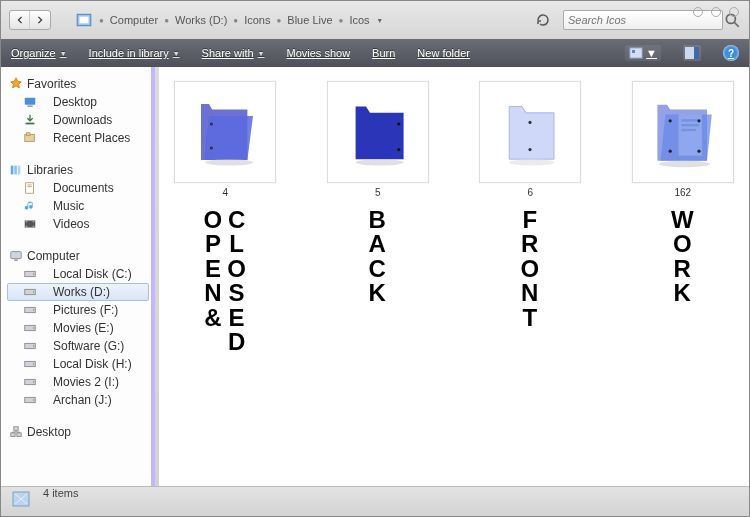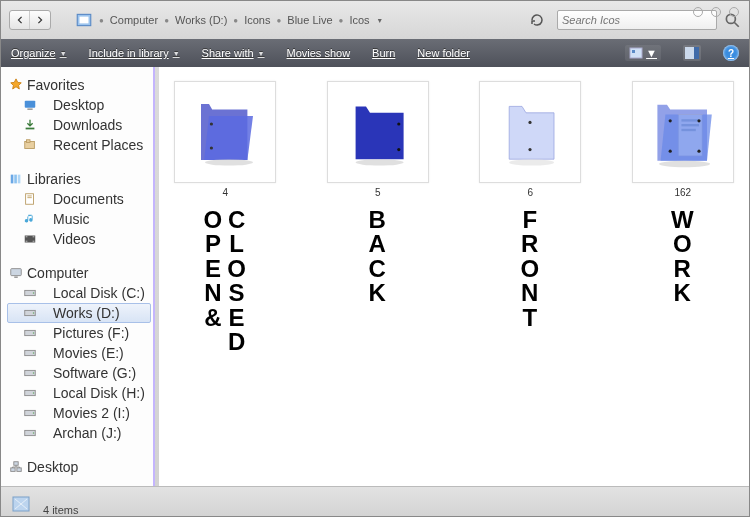--- a/index.html
+++ b/index.html
@@ -13,36 +13,36 @@
   .navbtn:last-child { border-right: none; }
   .navbtn svg { width: 8px; height: 8px; }
   .locicon { margin-left: 24px; width: 18px; height: 18px; display:flex; align-items:center; justify-content:center; }
   .breadcrumb { display: flex; align-items: center; font-size: 11px; color: #555; margin-left: 6px; gap: 4px; }
   .crumb { cursor: pointer; padding: 2px 2px; }
   .bcsep { color:#888; font-size:8px; }
   .winctrl { position:absolute; right:10px; top:6px; display:flex; gap:8px; }
   .wdot { width:10px; height:10px; border:1px solid #aaa; border-radius:50%; }
   .refresh { margin-left:auto; margin-right:12px; width:16px; height:16px; display:flex;align-items:center;justify-content:center; cursor:pointer;}
   .bcdrop { cursor:pointer; font-size:8px; color:#666; margin-left:6px;}
-  .search { width:160px; height:20px; border:1px solid #aaa; background: linear-gradient(#fff,#efefef); border-radius:2px; display:flex; align-items:center; padding:0 4px; margin-right:6px;}
+  .search { width:160px; height:20px; border:1px solid #aaa; background: linear-gradient(#fff,#efefef); border-radius:2px; display:flex; align-items:center; padding:0 4px; }
   .search input { flex:1; border:none; background:transparent; font-size:11px; font-style:italic; color:#777; outline:none;}
   .searchbtn { width:18px; height:18px; display:flex;align-items:center;justify-content:center; cursor:pointer; }
 
   
   .cmdbar { height: 28px; background: linear-gradient(#6a6d75, #4e515a); display:flex; align-items:center; padding:0 10px; gap:22px; font-size:11px; color:#fff;text-decoration:underline; }
   .cmd { display:flex; align-items:center; gap:4px; cursor:pointer; text-shadow:0 -1px 0 #333;}
   .cmd .dd { font-size:7px; opacity:0.8;}
   .cmdspacer { flex:1; }
   .viewbtn { display:flex;align-items:center; gap:3px; background:rgba(255,255,255,0.08); padding:2px 4px; border-radius:2px; cursor:pointer;}
   .panebtn { width:18px;height:16px; background:rgba(255,255,255,0.12); border-radius:2px; cursor:pointer; display:flex;align-items:center;justify-content:center;}
   .helpbtn { width:16px;height:16px; border-radius:50%; background:#3a8de0; color:#fff; font-size:10px; font-weight:bold; display:flex;align-items:center;justify-content:center; cursor:pointer; box-shadow:inset 0 0 3px #fff;}
 
   
   .bodyrow { display:flex; height:419px; }
-  .sidebar { width:154px; background:#fdfdfd; border-right:2px solid #c4b5fd; padding:8px 2px 8px 6px; overflow-y:auto; font-size:14px; color:#333; }
+  .sidebar { width:154px; background:#fdfdfd; border-right:4px solid #c4b5fd; padding:8px 2px 8px 6px; overflow-y:auto; font-size:12px; color:#333; }
   .sgroup { margin-bottom:14px; }
   .shdr { display:flex; align-items:center; gap:4px; font-weight:500; padding:2px 2px; }
   .sitem { display:flex; align-items:center; gap:16px; padding:2px 2px 2px 16px; cursor:pointer; border-radius:2px;}
   .sitem.sel { background:linear-gradient(#eef3fb,#d8e4f5); border:1px solid #a8c0e8; padding:1px 1px 1px 15px;}
   .sicon { width:14px; height:14px; display:inline-flex; align-items:center; justify-content:center;}
   .sicon svg { width:14px; height:14px; }
 
   
   .resizer { width:4px; cursor:col-resize; background:transparent; }
 
@@ -50,21 +50,21 @@
   .content { flex:1; background:#fff; padding:14px 10px; display:flex; gap:40px; align-items:flex-start; overflow:auto;}
   .file { width:120px; text-align:center; cursor:pointer; }
   .thumb { width:102px; height:102px; border:1px solid #ddd; margin:0 auto 4px; display:flex;align-items:center;justify-content:center; background:#fff; box-shadow:0 0 2px #eee;}
   .thumb svg { width:80px; height:80px; }
   .fname { font-size:10px; color:#333; }
   .labels { display:flex; justify-content:center; gap:4px; margin-top:10px;}
   .vword { display:flex; flex-direction:column; font-weight:900; font-size:24px; line-height:1.02; letter-spacing:1px; font-family:Arial,"Arial Black",sans-serif; color:#000;}
   .vword span { text-align:center; }
 
   
-  .status { height:30px; background:linear-gradient(#e2e2e2,#d4d4d4); border-top:1px solid #bbb; display:flex;align-items:flex-end; padding:0 8px; gap:10px; font-size:11px; color:#444;}
+  .status { height:30px; background:linear-gradient(#e2e2e2,#d4d4d4); border-top:1px solid #bbb; display:flex;align-items:flex-start; padding:0 8px; gap:10px; font-size:11px; color:#444;}
   .staticon { width:24px;height:24px; display:flex;align-items:center;justify-content:center;}
 </style>
 </head>
 <body>
 
 <div class="titlebar">
   <div class="navbtns">
     <div class="navbtn">
         <svg viewBox="0 0 10 10">
           <path d="M7 1 L3 5 L7 9" stroke="#333" stroke-width="1.5" fill="none"></path>

